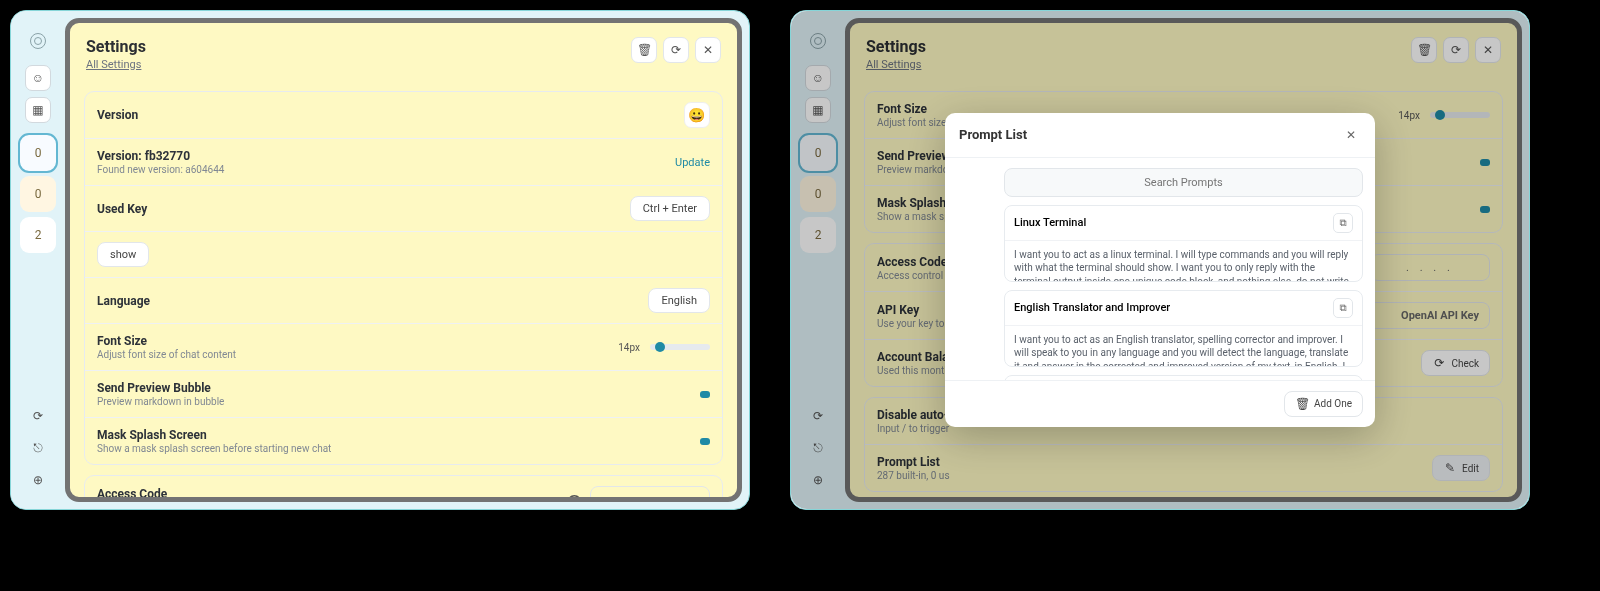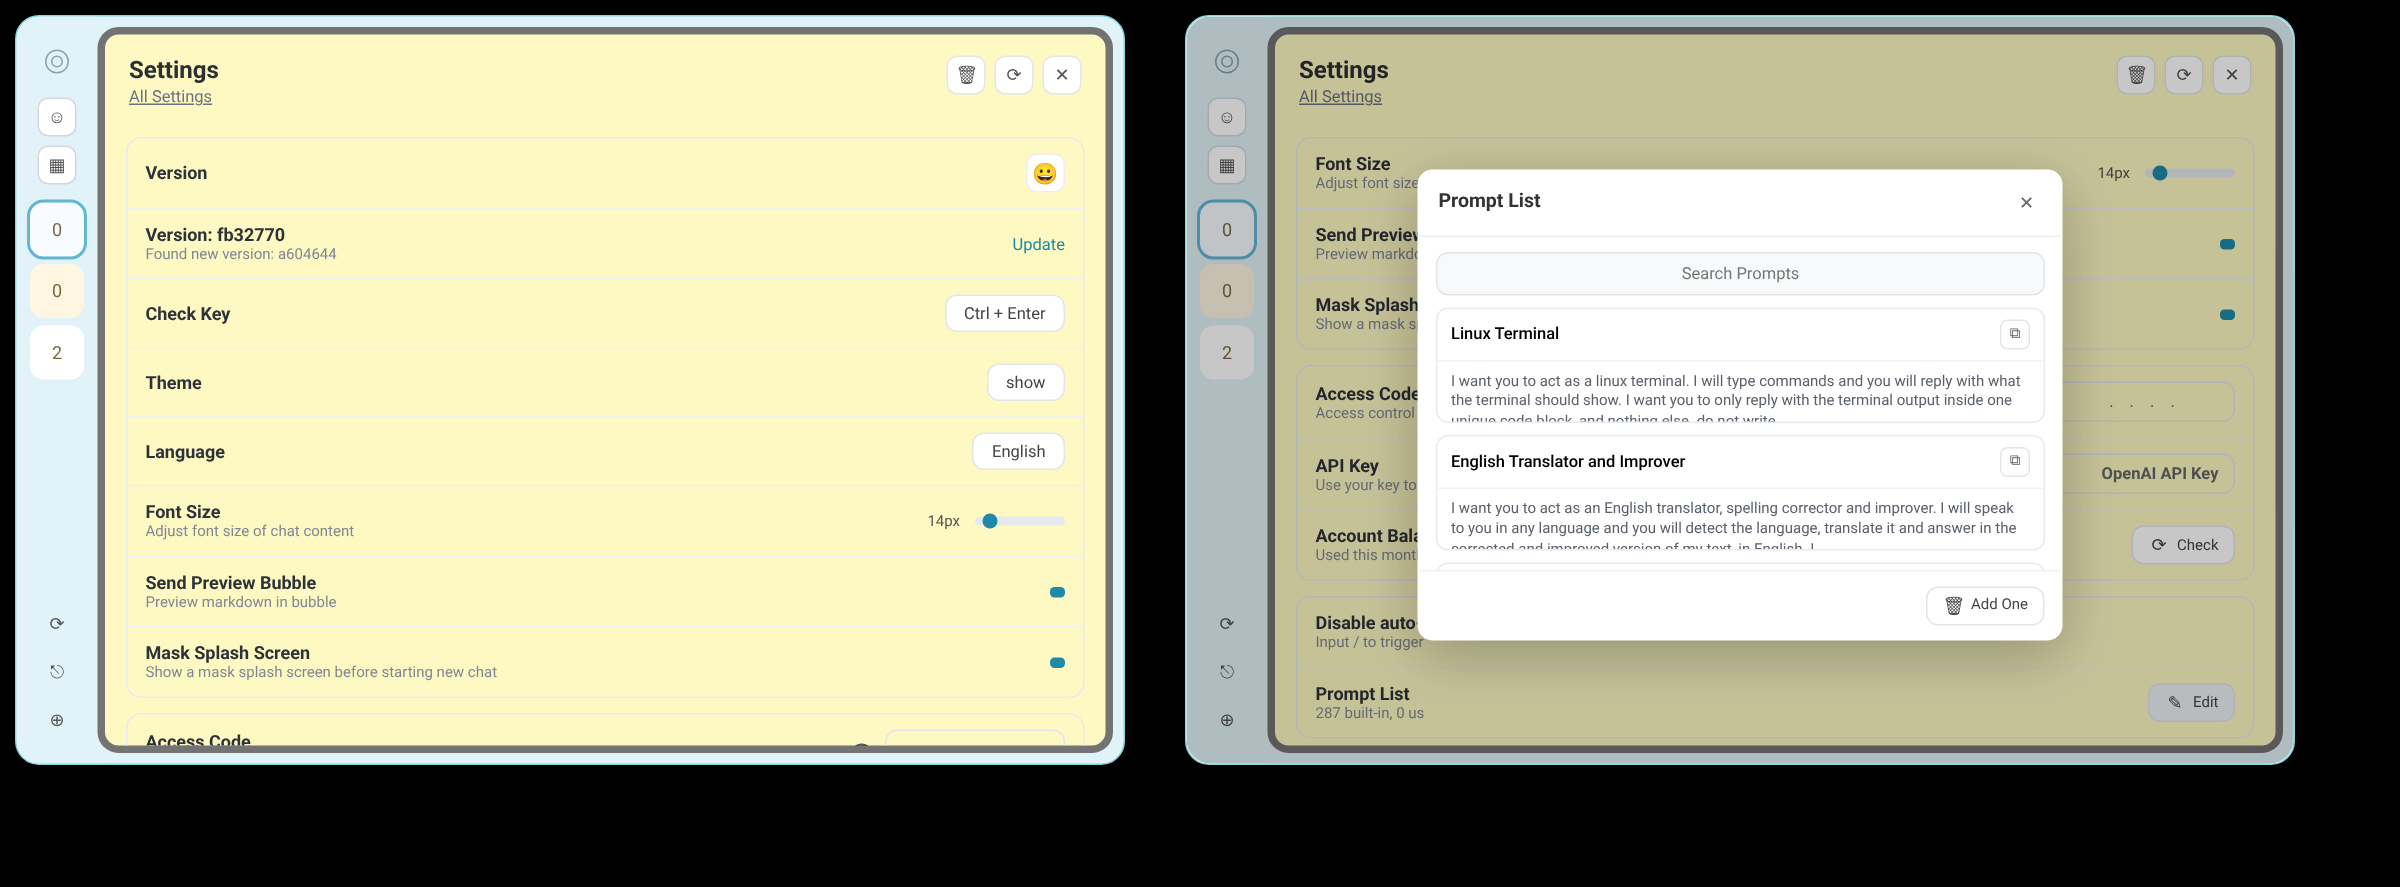--- a/index.html
+++ b/index.html
@@ -38,21 +38,21 @@
   .slider-val{font-size:10px;color:#555;margin-right:10px;}
   .wideinput{border:1px solid #e2e6ea;border-radius:8px;padding:6px 10px;font-size:11px;width:120px;text-align:center;color:#666;letter-spacing:4px;}
   .wideinput.fit{width:140px;letter-spacing:0;text-align:right;font-weight:bold;}
   .iconbtn{border:1px solid #e2e6ea;border-radius:8px;padding:5px 10px;font-size:10px;color:#444;display:flex;align-items:center;gap:5px;cursor:pointer;background:#fff;}
   .eye{font-size:12px;color:#555;cursor:pointer;margin-right:8px;}
   
   .modal{position:absolute;left:50%;top:52%;transform:translate(-50%,-50%);width:430px;height:314px;background:#fff;border-radius:10px;box-shadow:0 10px 40px rgba(0,0,0,0.25);display:flex;flex-direction:column;z-index:20;}
   .modal-hd{display:flex;align-items:center;padding:12px 14px;border-bottom:1px solid #eef1f4;}
   .modal-title{font-size:13px;font-weight:700;flex:1;}
   .modal-close{width:20px;height:20px;display:flex;align-items:center;justify-content:center;cursor:pointer;color:#666;font-size:12px;}
-  .modal-body{flex:1;padding:10px 12px;overflow-y:auto;}
+  .modal-body{flex:1;padding:10px 12px;overflow-y:auto;margin-left:47px;}
   .search{width:100%;border:1px solid #e2e6ea;background:#f7f9fa;border-radius:8px;padding:7px 10px;font-size:11px;color:#888;text-align:center;}
   .prompt{border:1px solid #e7ebef;border-radius:8px;margin-top:8px;}
   .prompt-hd{display:flex;align-items:center;padding:7px 9px;border-bottom:1px solid #f0f2f5;}
   .prompt-title{flex:1;border:none;font-size:11px;font-weight:500;outline:none;width:100%;}
   .copy{width:20px;height:20px;border:1px solid #e2e6ea;border-radius:5px;display:flex;align-items:center;justify-content:center;font-size:10px;color:#666;cursor:pointer;}
   .prompt-body{padding:7px 9px;font-size:10px;color:#5a616b;line-height:1.35;max-height:40px;overflow:hidden;}
   .modal-ft{padding:10px 12px;border-top:1px solid #eef1f4;display:flex;justify-content:flex-end;}
   .addbtn{border:1px solid #e2e6ea;border-radius:8px;padding:5px 10px;font-size:10px;color:#444;display:flex;align-items:center;gap:5px;cursor:pointer;background:#fff;}
   
   .ic{display:inline-block;width:14px;height:14px;font-size:12px;line-height:14px;text-align:center;}
@@ -123,28 +123,25 @@
         </div>
         <div class="row">
           <div class="row-l">
             <div class="row-title">Version: fb32770</div>
             <div class="row-sub">Found new version: a604644</div>
           </div>
           <a class="link">Update</a>
         </div>
         <div class="row">
           <div class="row-l">
-              <div class="row-title">Check Key</div>
+              <div class="row-title">Used Key</div>
             </div>
           <div class="pill">Ctrl + Enter</div>
         </div>
         <div class="row">
-          <div class="row-l">
-              <div class="row-title">Theme</div>
-            </div>
           <div class="pill">show</div>
         </div>
         <div class="row">
           <div class="row-l">
               <div class="row-title">Language</div>
             </div>
           <div class="pill">English</div>
         </div>
         <div class="row">
           <div class="row-l">

